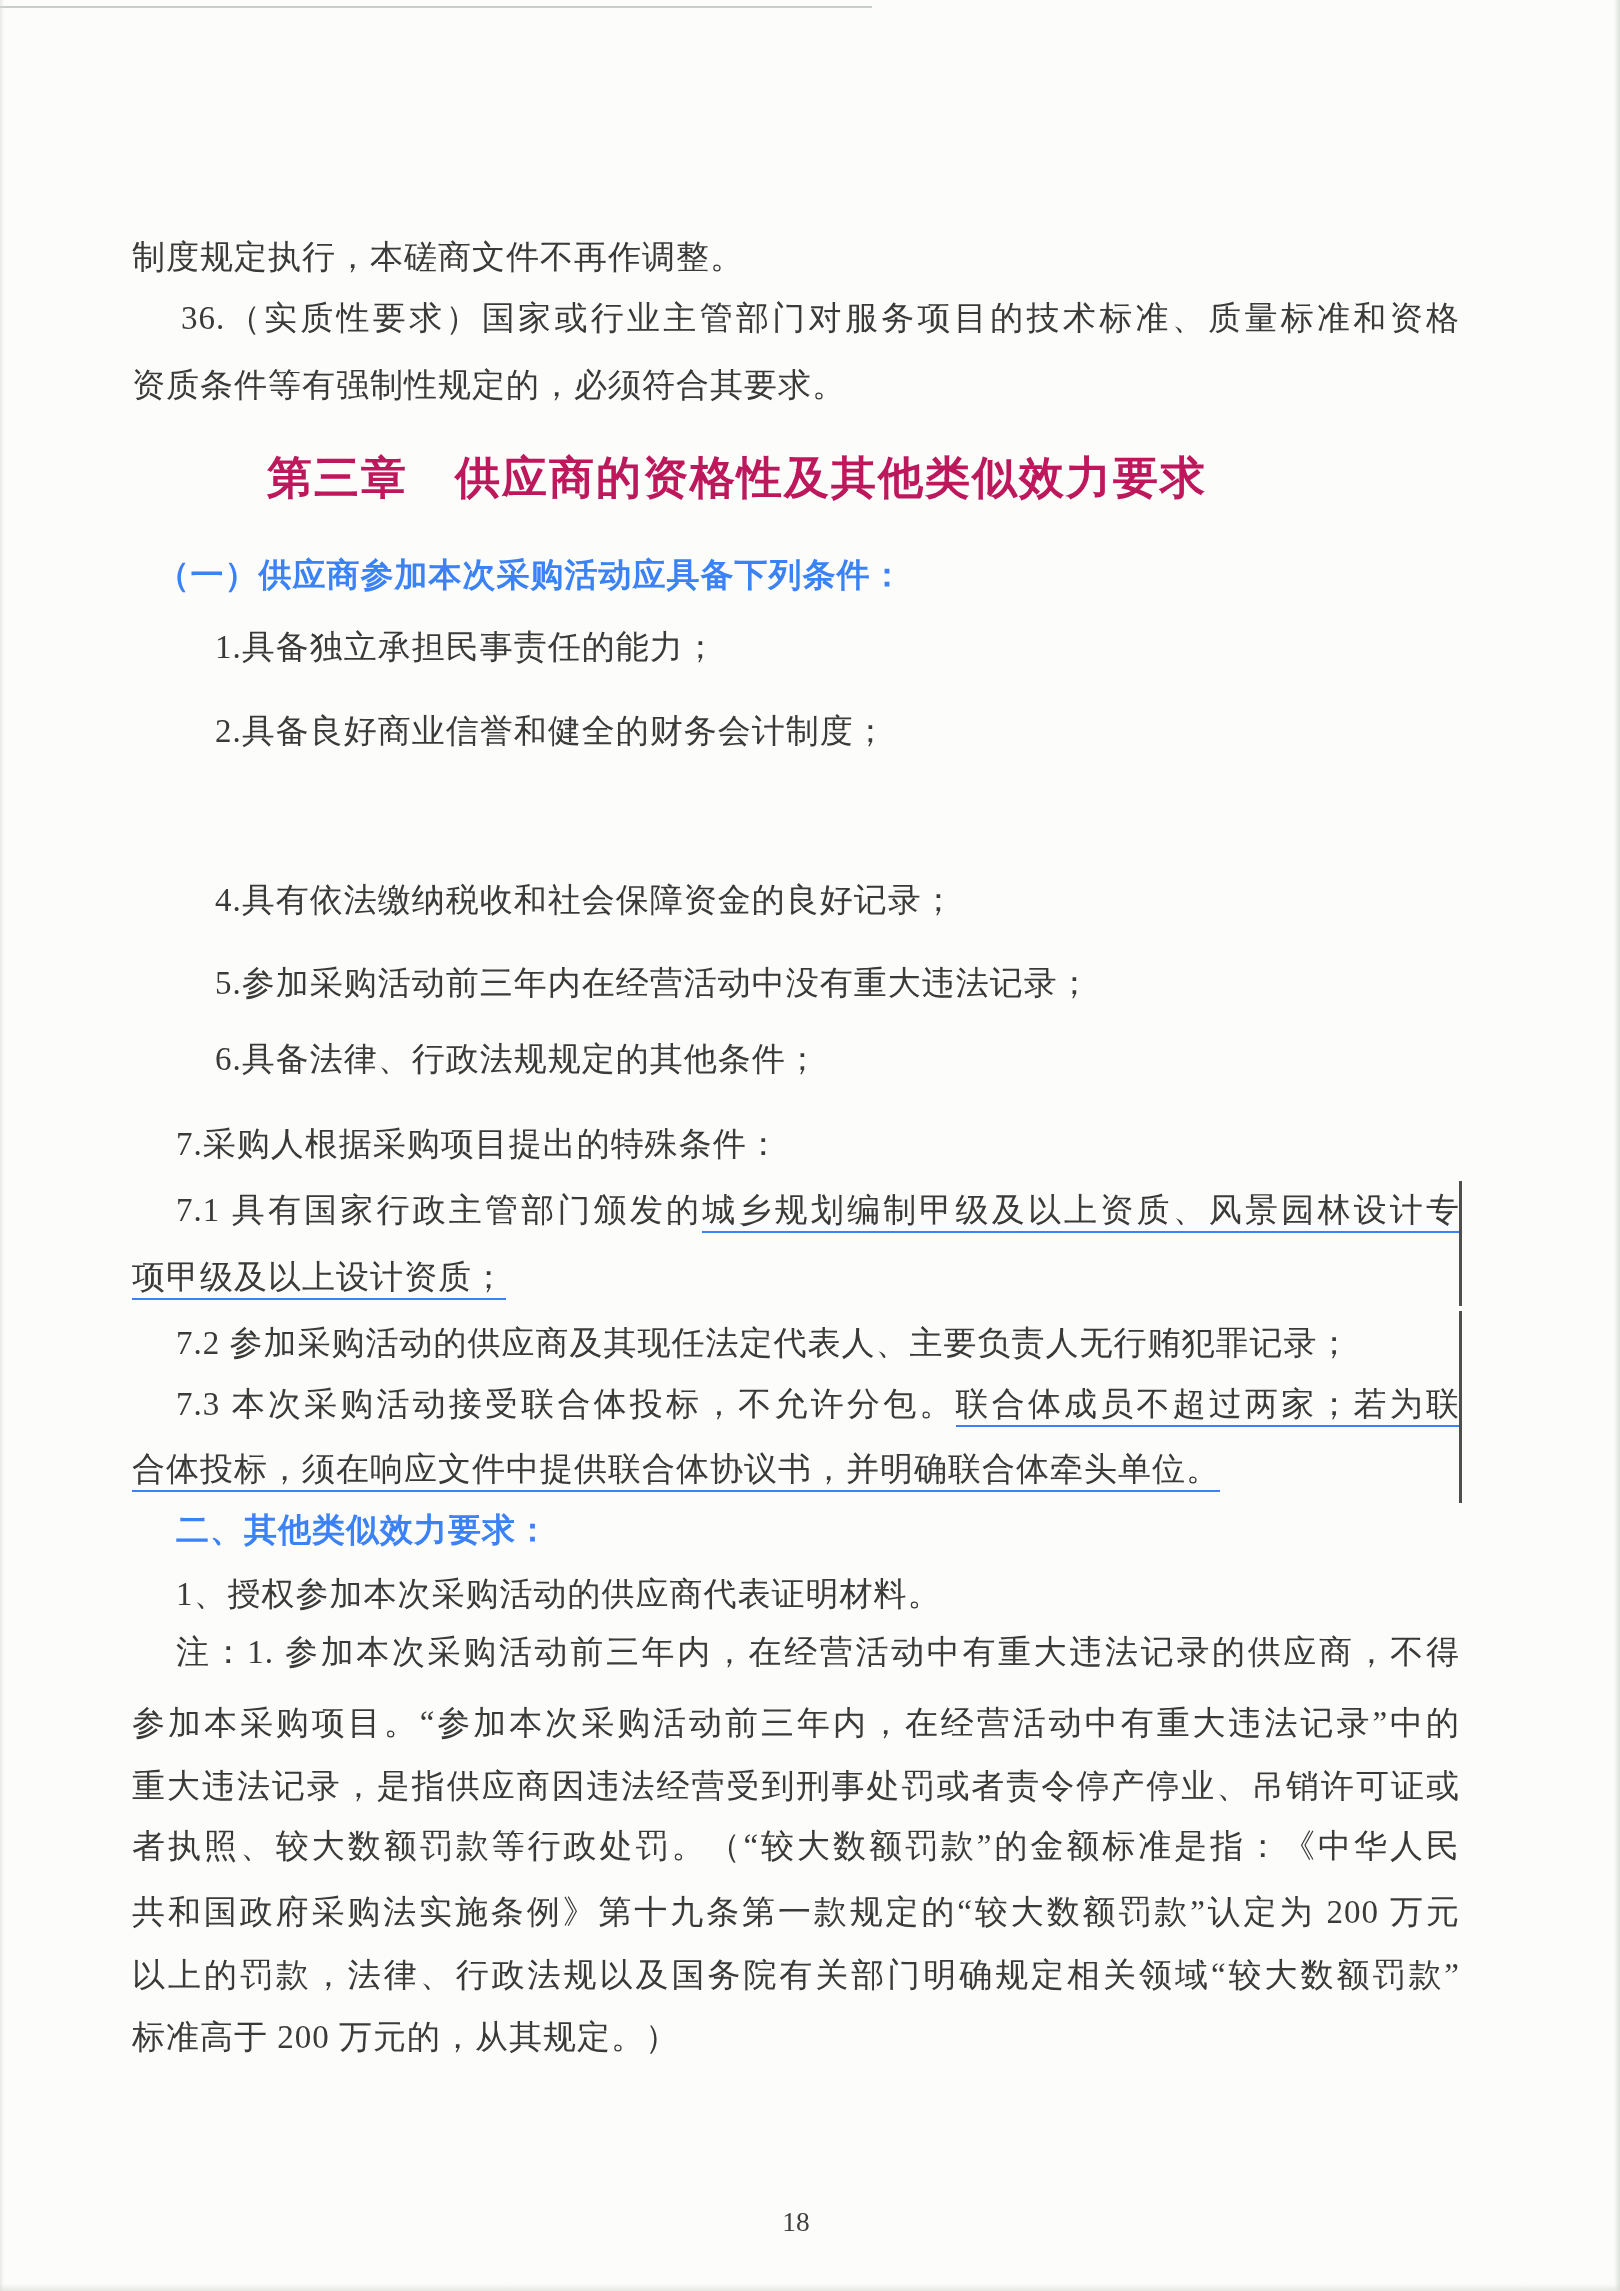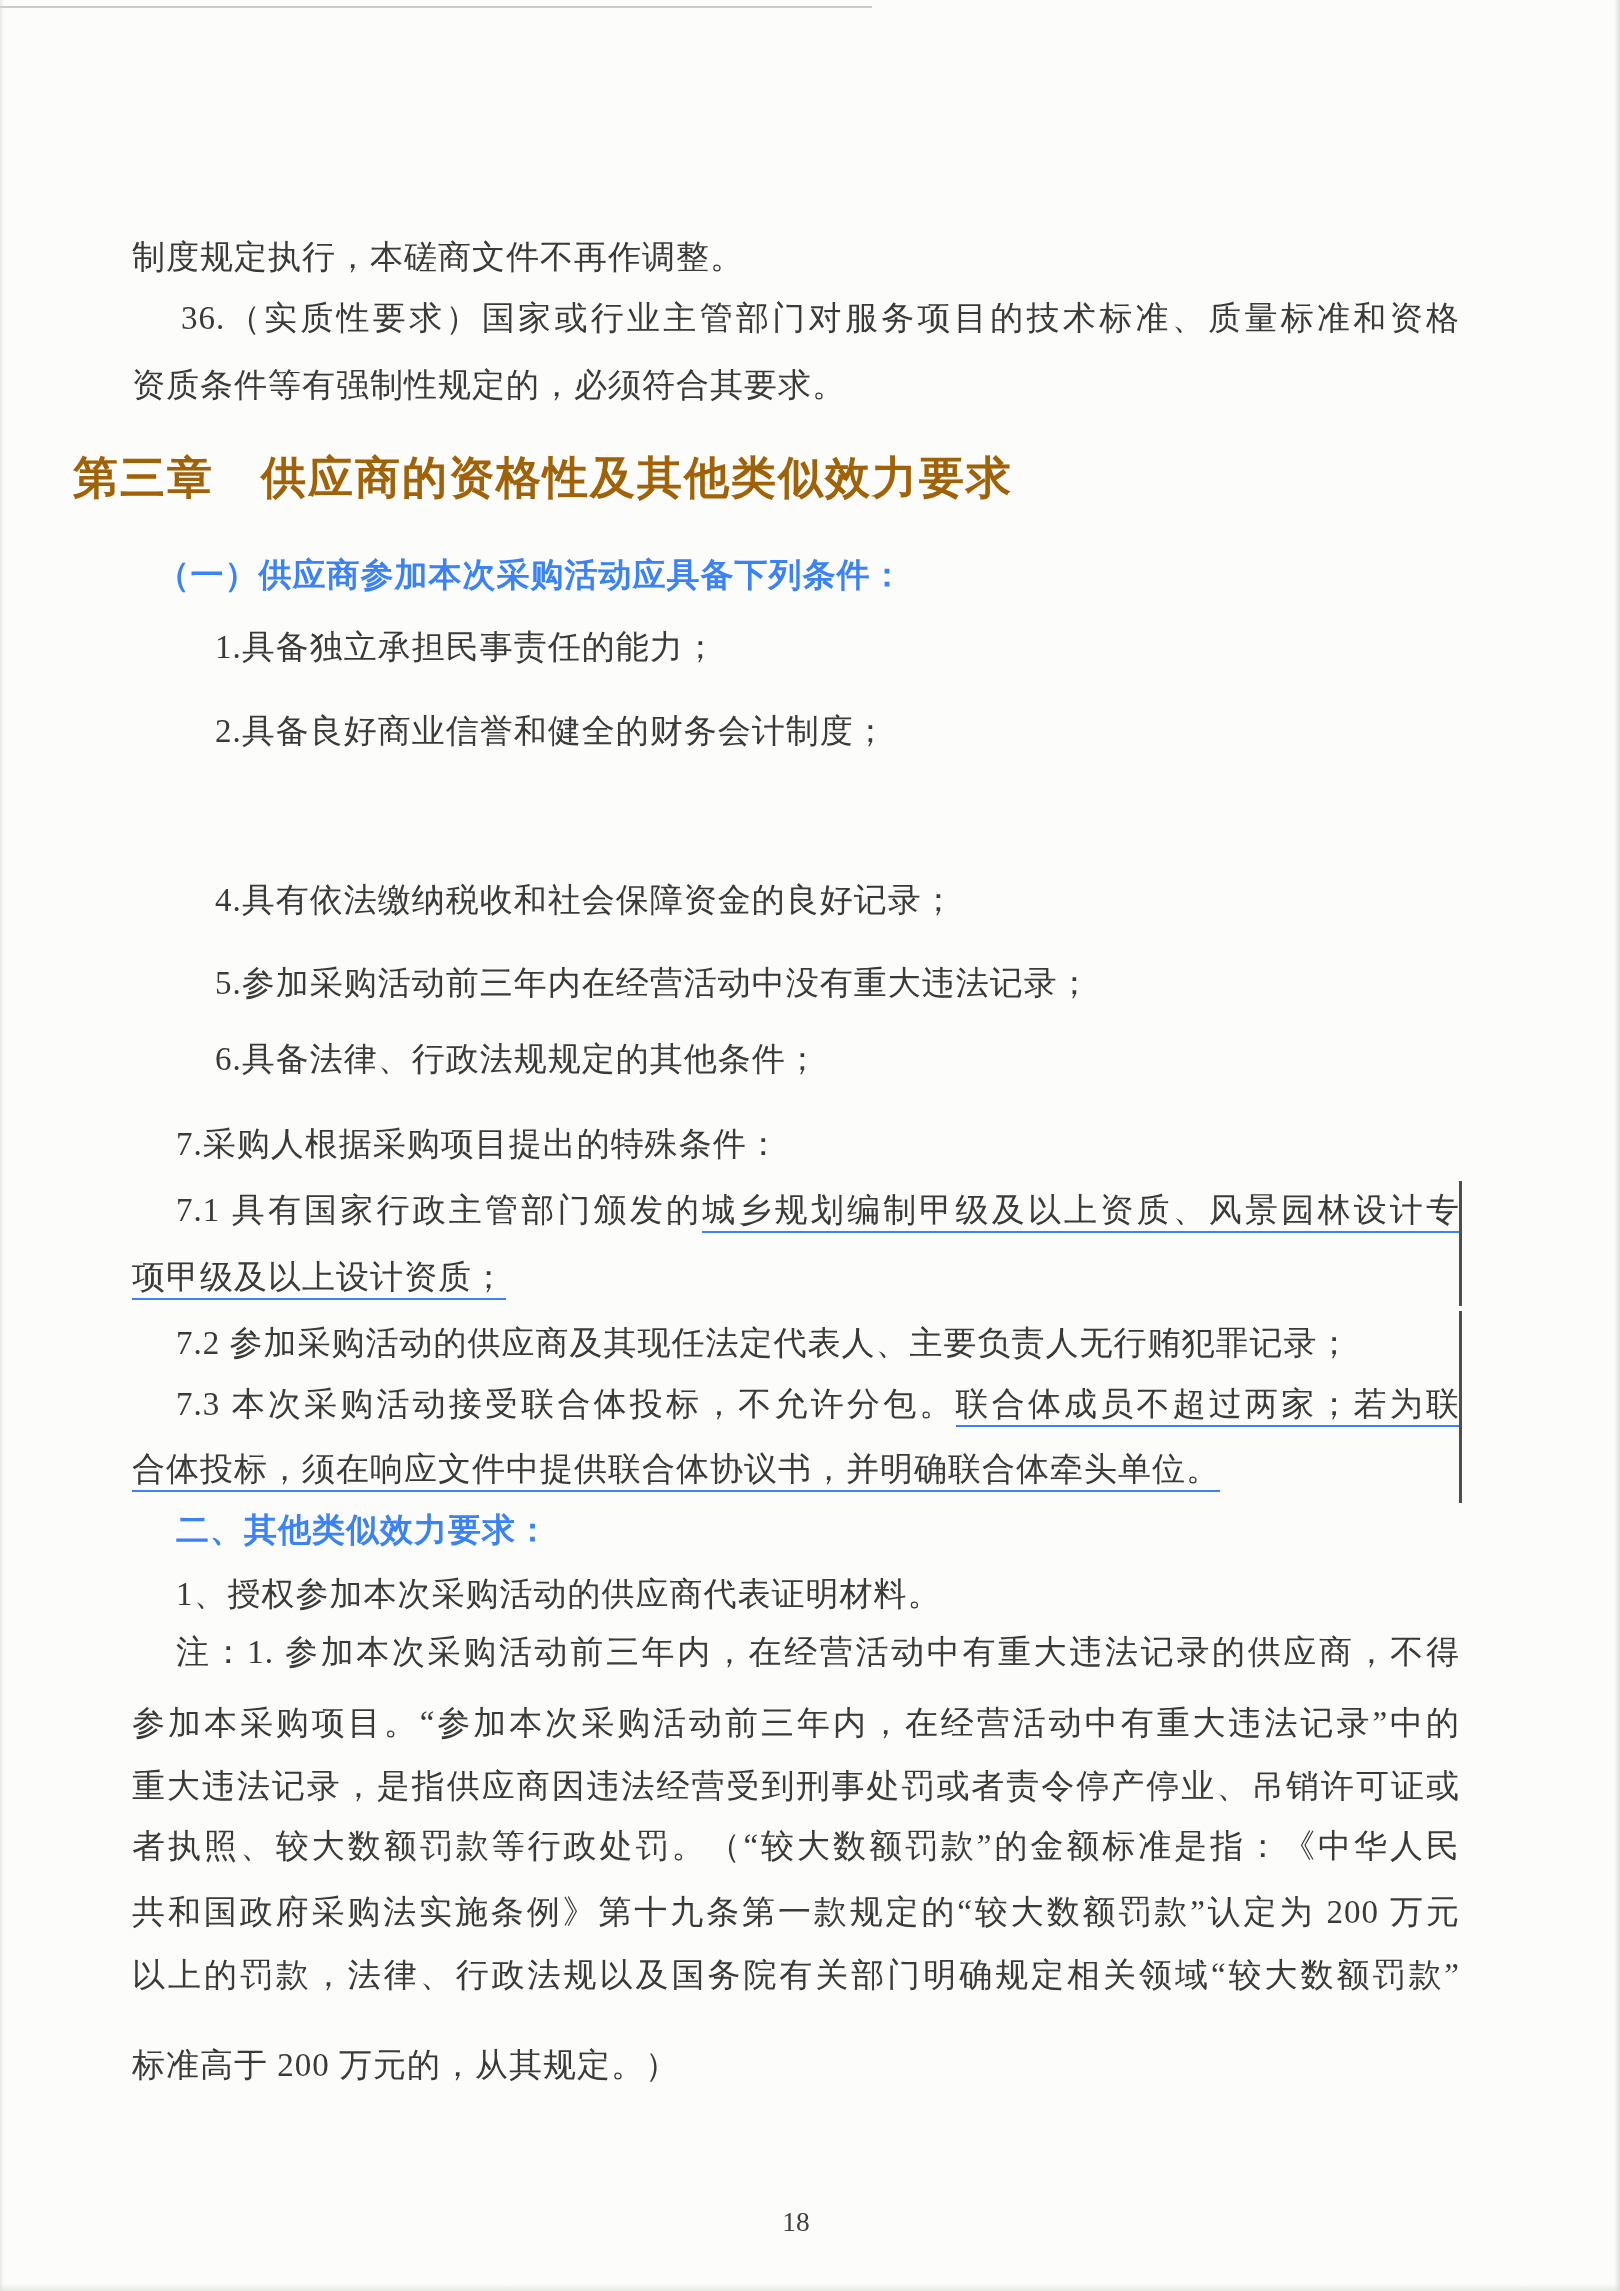--- a/index.html
+++ b/index.html
@@ -16,31 +16,31 @@
   .scan-top{position:absolute;top:5.9px;left:0;width:872px;height:2px;background:#aeb6b0;opacity:.65;}
   .scan-right{position:absolute;top:0;right:0;width:5.9px;height:100%;background:linear-gradient(to left,#cfd5cf,rgba(207,213,207,0));opacity:.7;}
   .scan-bottom{position:absolute;bottom:0;left:0;width:100%;height:7.8px;background:linear-gradient(to top,#d8dcd6,rgba(216,220,214,0));opacity:.7;}
   .scan-left{position:absolute;top:0;left:0;width:3.9px;height:100%;background:linear-gradient(to right,#d4d8d2,rgba(212,216,210,0));opacity:.5;}
 
   .line{
     position:absolute;left:132px;width:1328px;height:45px;
     line-height:45px;font-size:33px;letter-spacing:1px;
     box-sizing:border-box;white-space:nowrap;
   }
-  .wrap{white-space:normal;margin-top:28px;}
+  .wrap{white-space:normal;}
   .just{text-align:justify;text-align-last:justify;white-space:normal;}
   .ind45{padding-left:44px;}
   .ind50{padding-left:49px;}
   .ind85{padding-left:83px;}
   .ind25{padding-left:24.5px;}
   .bold{font-weight:bold;color:#3b82f6;font-family:"Liberation Sans","DejaVu Sans",sans-serif;letter-spacing:1px;}
   .chapter-title{
     position:absolute;left:132px;width:1328px;top:446px;height:63px;
-    line-height:63px;font-size:45px;font-weight:bold;color:#a16207;
-    text-align:left;font-family:"Liberation Sans","DejaVu Sans",sans-serif;
+    line-height:63px;font-size:45px;font-weight:bold;color:#be185d;
+    text-align:center;font-family:"Liberation Sans","DejaVu Sans",sans-serif;
     letter-spacing:2px;transform:translateX(-59px);
   }
   .ul{border-bottom:2px solid #3b82f6;padding-bottom:2.9px;}
   .rev-bar{position:absolute;left:1459px;width:2.9px;background:#4e4e4e;}
   .rev-bar.b1{top:1181px;height:125px;}
   .rev-bar.b2{top:1311px;height:192px;}
   .page-number{
     position:absolute;left:132px;width:1328px;top:2203px;height:39px;
     line-height:39px;font-size:27.4px;color:#404040;text-align:center;
   }

